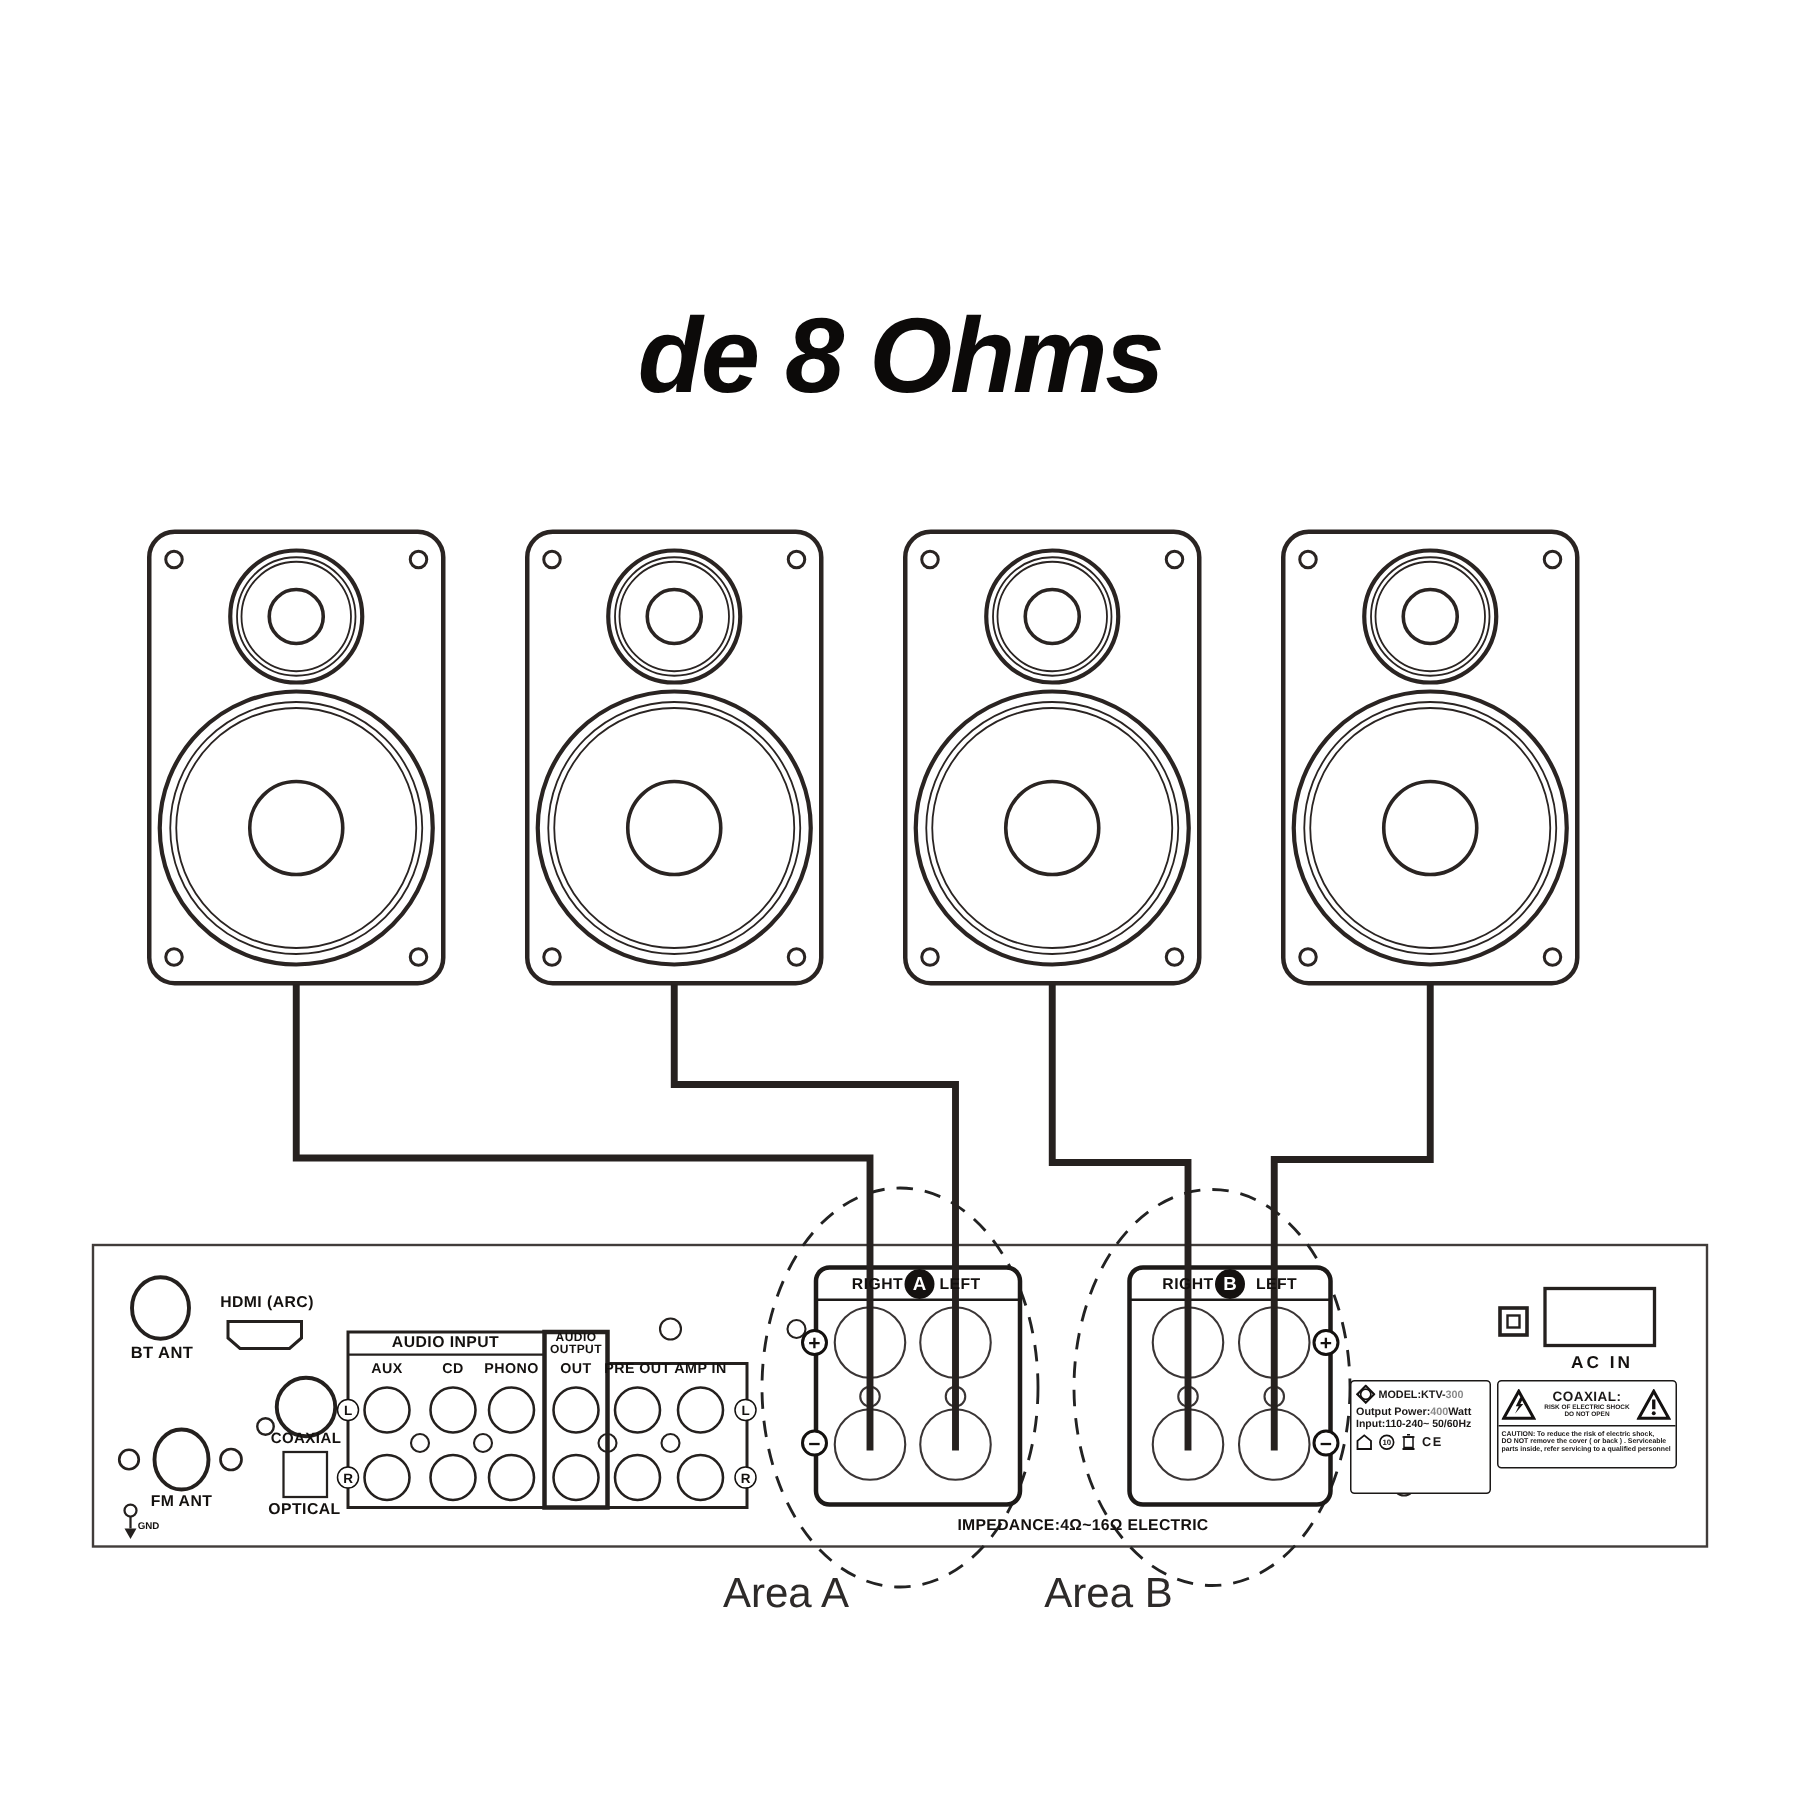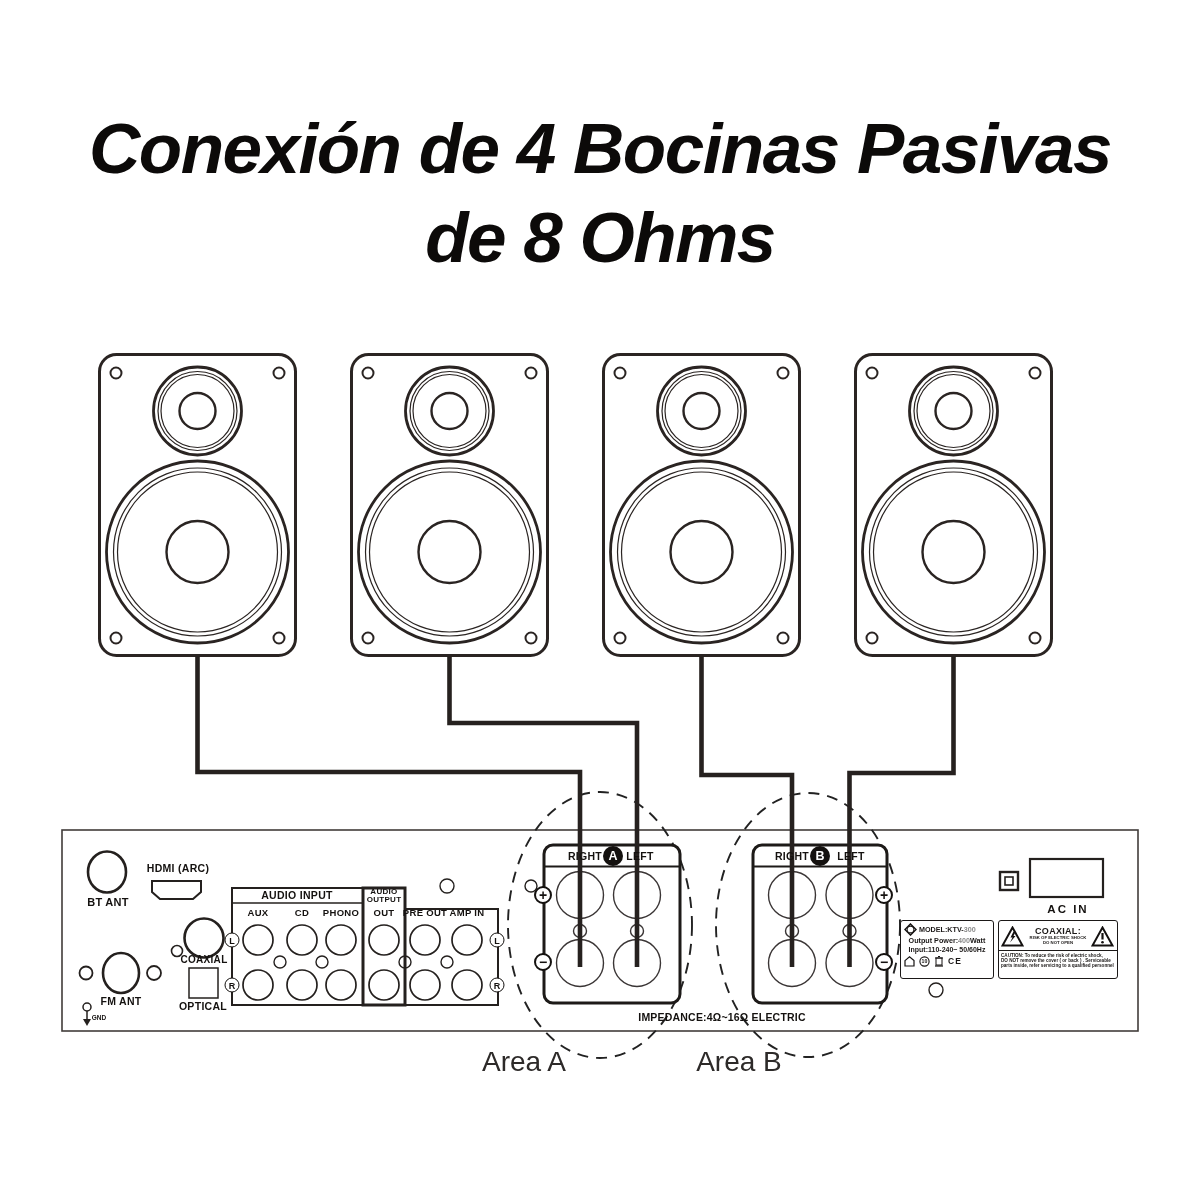--- a/index.html
+++ b/index.html
@@ -18,22 +18,22 @@
   .area{position:absolute;font-size:28px;font-weight:400;color:#2d2a29;
         transform:translateX(-50%);white-space:nowrap;}
   .badge{position:absolute;display:flex;align-items:center;justify-content:center;
          background:#fff;border:1.6px solid #14110f;border-radius:50%;
          font-weight:bold;transform:translate(-50%,-50%);box-sizing:border-box;color:#14110f;}
   .lr{width:15px;height:15px;font-size:9px;}
   .ab{width:20px;height:20px;font-size:12.5px;background:#14110f;color:#fff;border:none;}
   .pm{width:18px;height:18px;font-size:14px;border-width:2px;padding-bottom:1px;}
   .sticker{position:absolute;box-sizing:border-box;border:1.8px solid #1b1817;
            border-radius:3px;background:#fff;}
-  .model{left:900px;top:920px;width:94px;height:59px;padding:2px 3px 1px 3px;
-         font-size:7.2px;font-weight:bold;line-height:9px;text-align:center;}
+  .model{left:900px;top:920px;width:94px;height:76px;padding:2px 3px 1px 3px;
+         font-size:7.2px;font-weight:bold;line-height:9px;}
   .model .dim{color:#8a8a8a;}
   .model .r1{display:flex;align-items:center;gap:2px;}
   .model .icons{display:flex;align-items:center;gap:4px;margin-top:1px;}
   .caution{left:998px;top:920px;width:120px;height:59px;font-weight:bold;}
   .caution .top{display:grid;grid-template-columns:24px 1fr 24px;align-items:center;
                 height:29px;padding:1px 2px 0 2px;box-sizing:border-box;}
   .caution .mid{text-align:center;}
   .caution .h{font-size:9px;line-height:9px;letter-spacing:.3px;}
   .caution .s{font-size:4.3px;line-height:4.8px;letter-spacing:0;}
   .caution .body{border-top:1.2px solid #1b1817;padding:1.5px 2px;font-size:4.6px;
@@ -149,21 +149,21 @@
     </g>
 
     <g fill="none" stroke="#26211f" stroke-width="4.6">
       <path d="M197.5,656 V772 H580 V967"></path>
       <path d="M449.5,656 V723 H637 V967"></path>
       <path d="M701.5,656 V775 H792 V967"></path>
       <path d="M953.5,656 V773 H849.5 V967"></path>
     </g>
   </svg>
 
-  <div class="title"><span>Conexión de 4 Bocinas Pasivas</span><br><span>de 8 Ohms</span></div>
+  <div class="title"><br><span>de 8 Ohms</span></div>
 
   <span class="lbl f11" style="left:108px;top:896px;">BT ANT</span>
   <span class="lbl f105" style="left:178px;top:862px;">HDMI (ARC)</span>
   <span class="lbl f10" style="left:204px;top:954px;">COAXIAL</span>
   <span class="lbl f105" style="left:203px;top:1000px;">OPTICAL</span>
   <span class="lbl f105" style="left:121px;top:995px;">FM ANT</span>
   <span class="lbl f65" style="left:99px;top:1014px;">GND</span>
 
   <span class="lbl f105" style="left:297px;top:889px;">AUDIO INPUT</span>
   <span class="lbl f8" style="left:384px;top:888px;">AUDIO</span>

